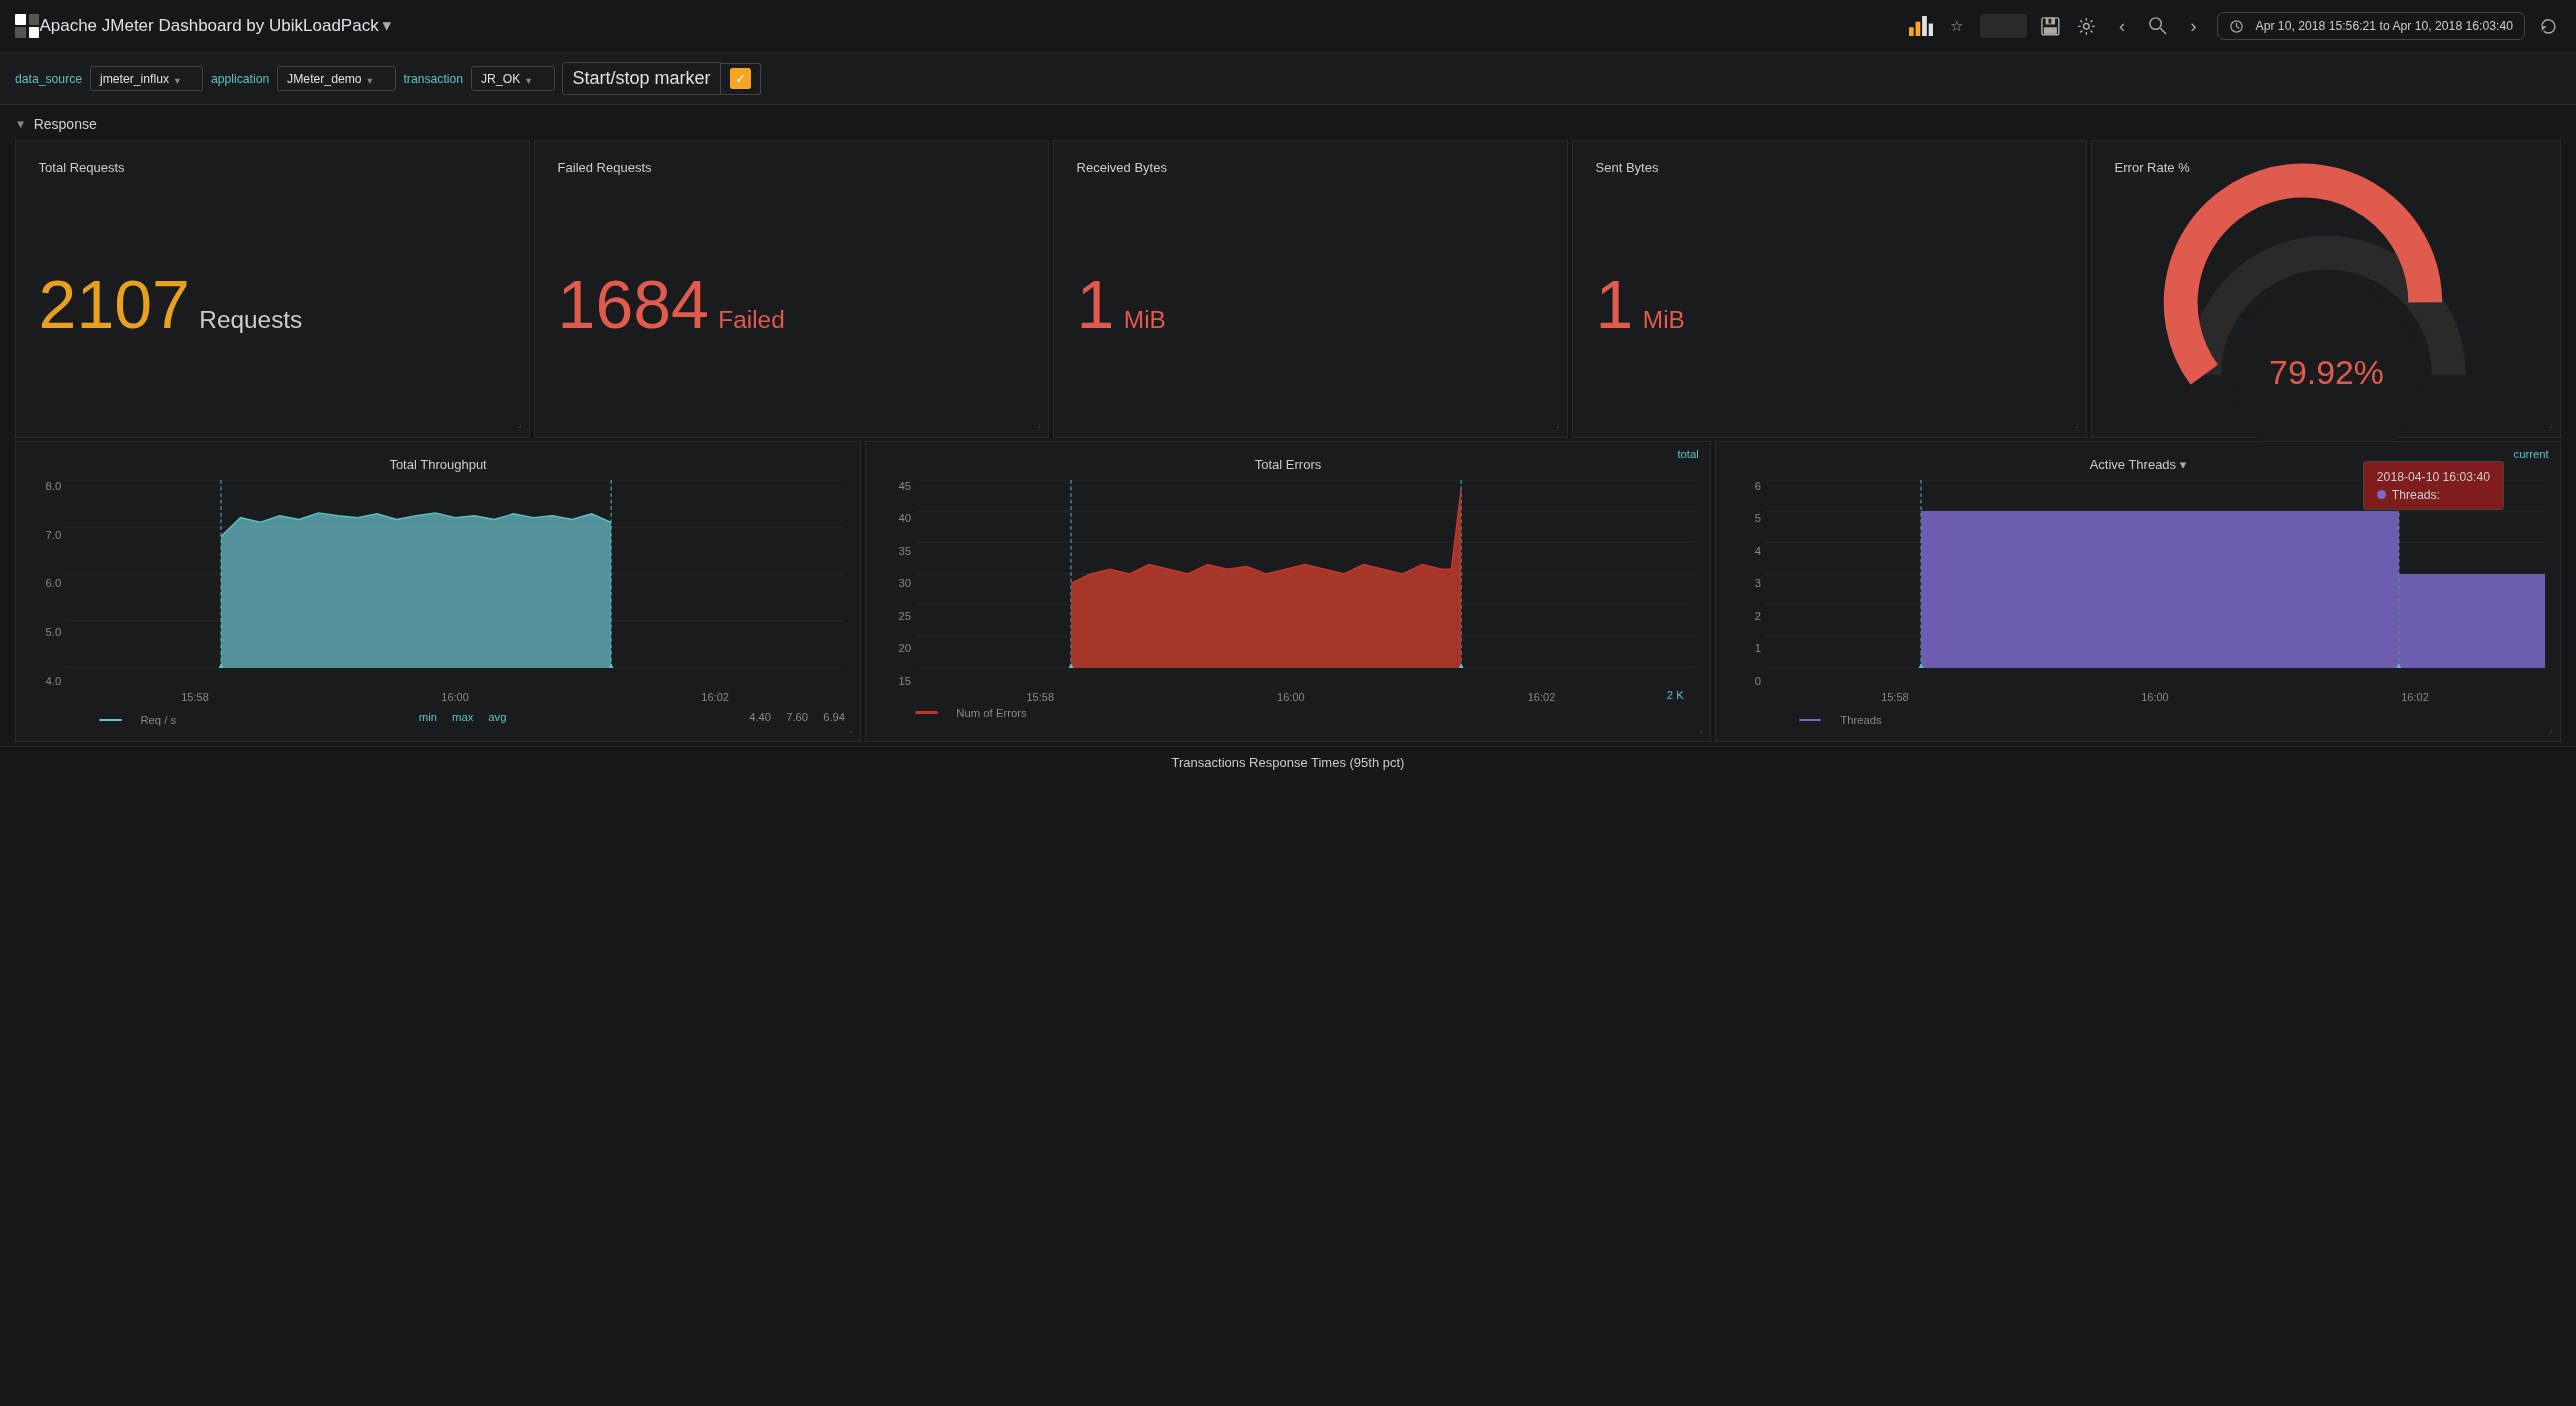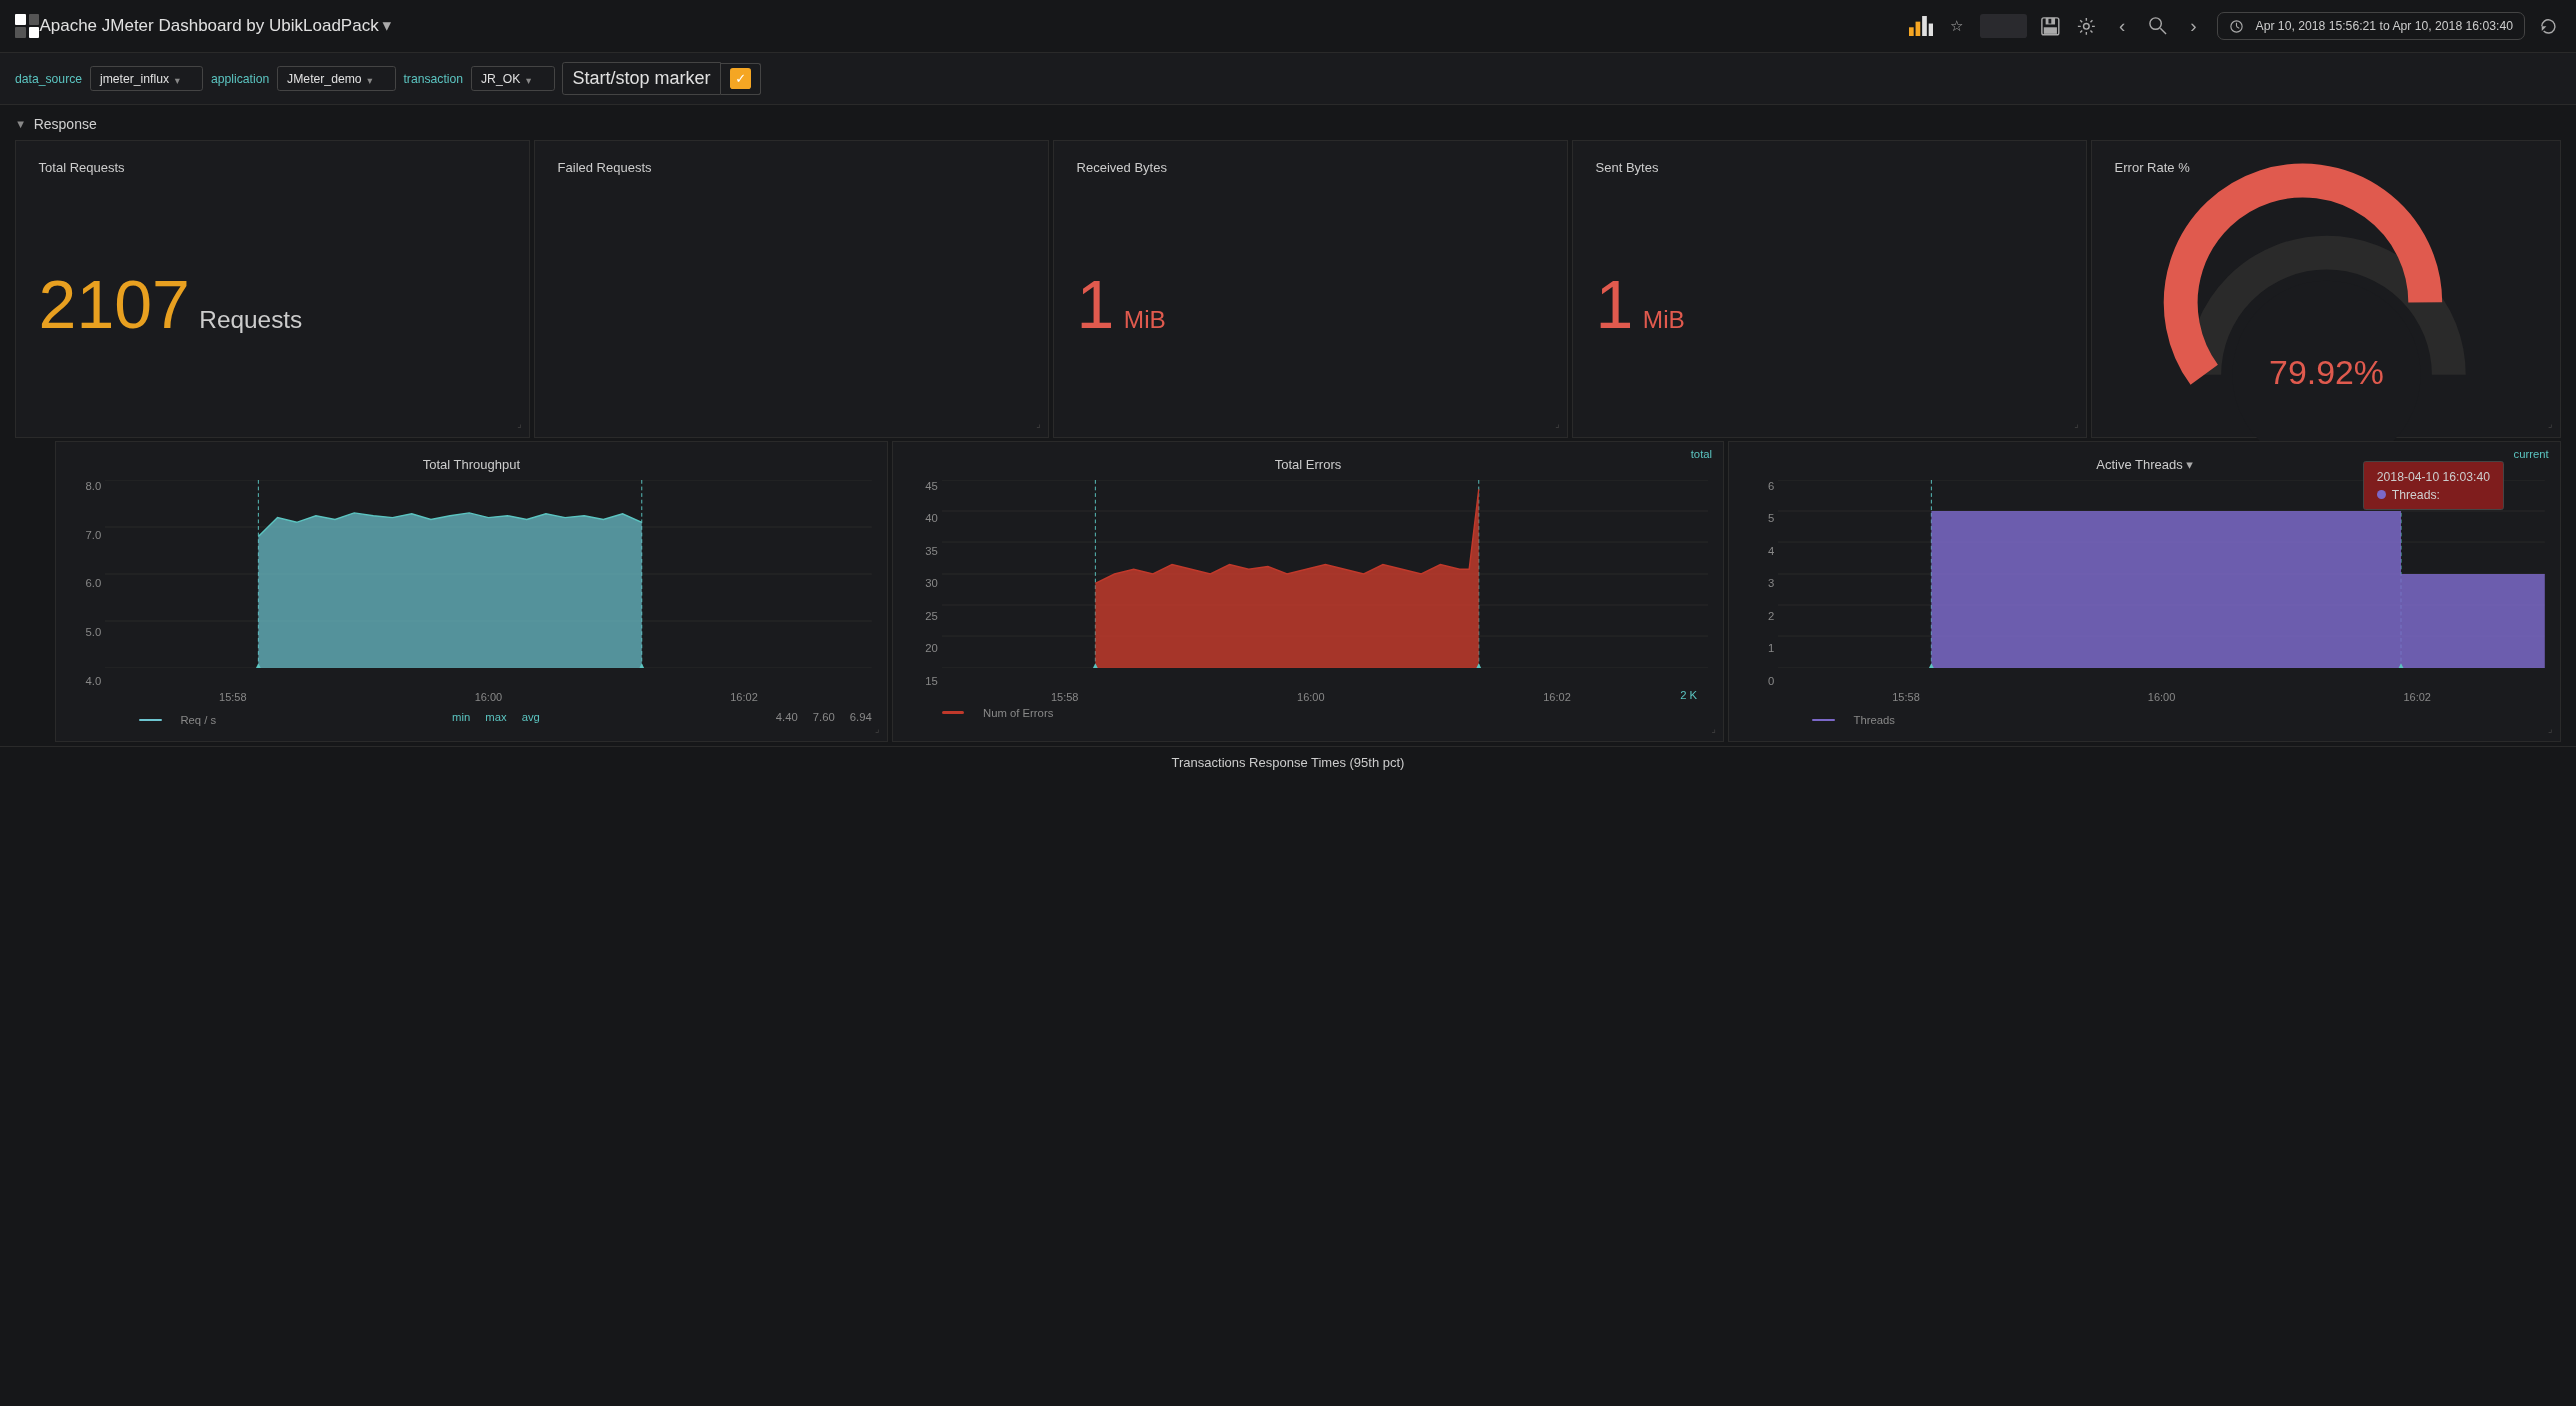--- a/index.html
+++ b/index.html
@@ -207,21 +207,20 @@
       font-size: 36px;
       font-weight: 400;
       fill: #e05a4e;
     }
 
     
     .charts-row {
       display: flex;
       gap: 3.8px;
       padding: 3.8px 15px 0;
-      margin-left: 40px;
     }
     .chart-panel {
       flex: 1;
       background: #1a1b1e;
       border: 0.9px solid #2a2a2a;
       padding: 15px 15px 7.5px;
       position: relative;
       min-height: 301px;
     }
     .chart-panel-title {
@@ -435,20 +434,24 @@
     <div class="stat-card-title">Total Requests</div>
     <div class="stat-card-value">
       <span class="stat-big-num yellow">2107</span>
       <span class="stat-unit">Requests</span>
     </div>
     <div class="stat-corner">⌟</div>
   </div>
 
   <div class="stat-card">
     <div class="stat-card-title">Failed Requests</div>
+    <div class="stat-card-value">
+      <span class="stat-big-num red">1684</span>
+      <span class="stat-unit red">Failed</span>
+    </div>
     <div class="stat-corner">⌟</div>
   </div>
 
   <div class="stat-card">
     <div class="stat-card-title">Received Bytes</div>
     <div class="stat-card-value">
       <span class="stat-big-num red">1</span>
       <span class="stat-unit red">MiB</span>
     </div>
     <div class="stat-corner">⌟</div>

